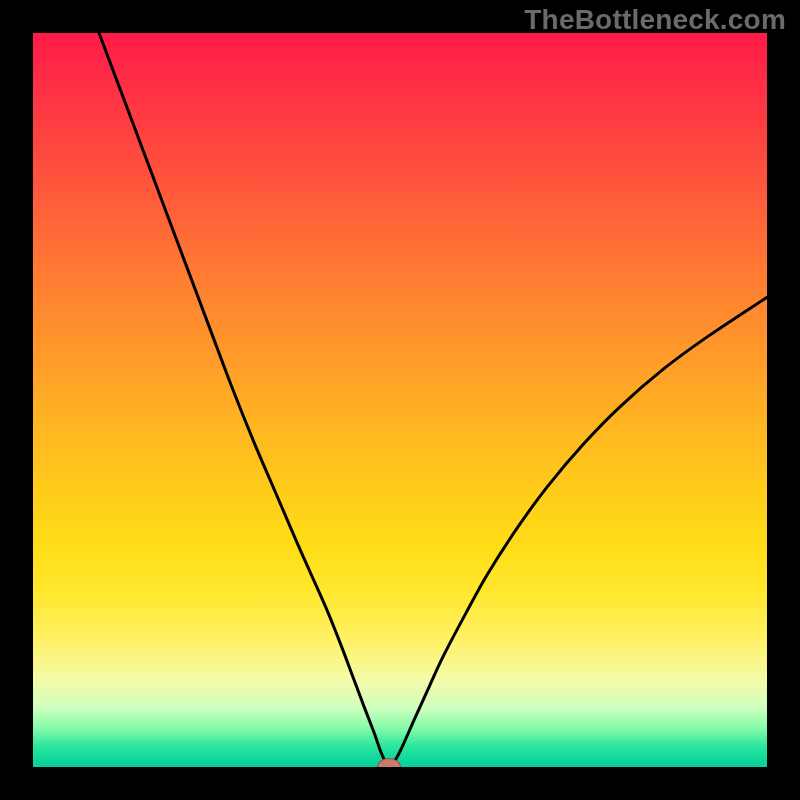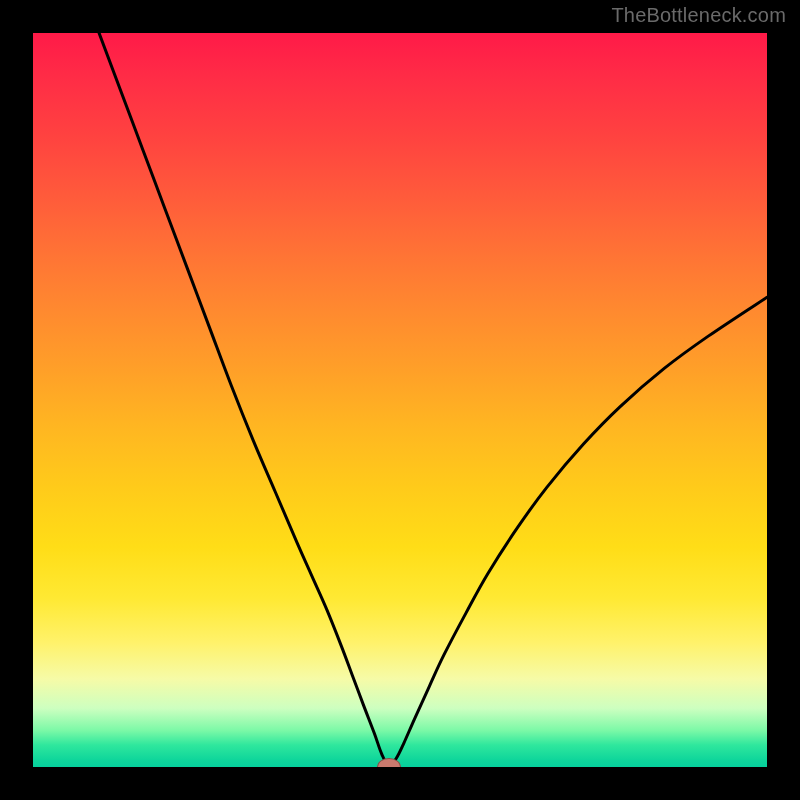--- a/index.html
+++ b/index.html
@@ -14,22 +14,22 @@
     position: relative;
     width: 800px;
     height: 800px;
     background: #000;
   }
   .watermark {
     position: absolute;
     top: 4px;
     right: 14px;
     font-family: Arial, Helvetica, sans-serif;
-    font-size: 20px;
-    font-weight: 400;
+    font-size: 28px;
+    font-weight: 700;
     color: #6a6a6a;
     letter-spacing: 0.2px;
     z-index: 5;
   }
   .plot-area {
     position: absolute;
     left: 33px;
     top: 33px;
     width: 734px;
     height: 734px;

